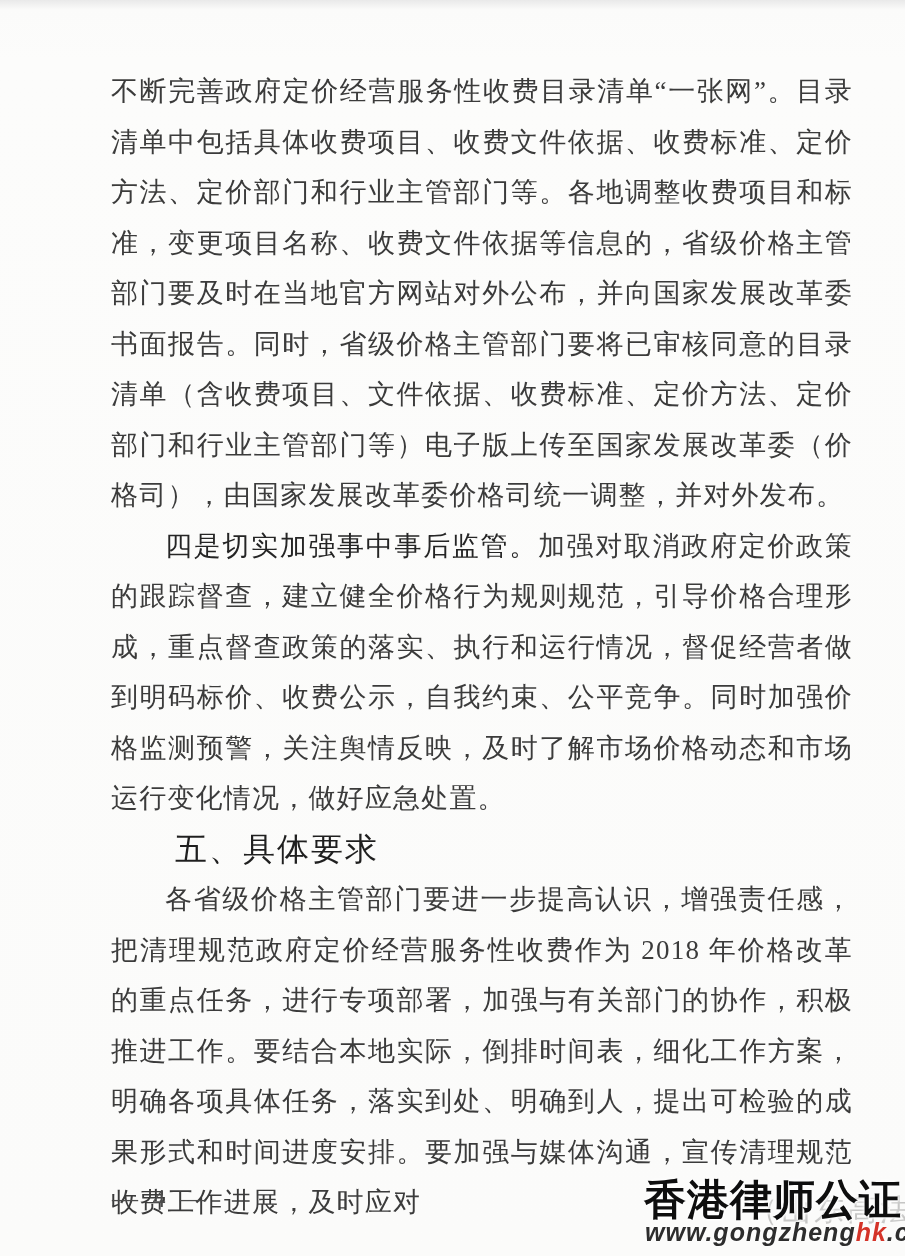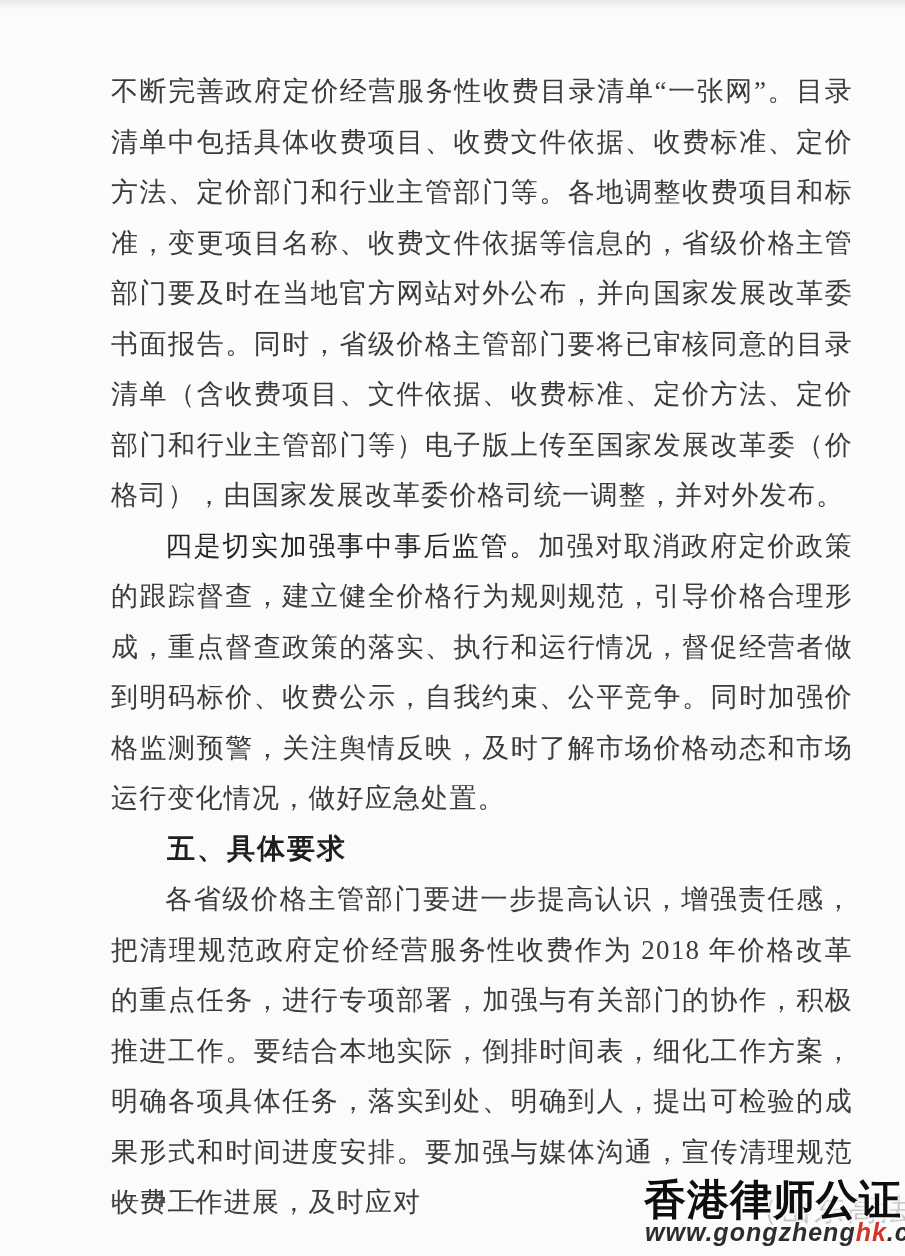--- a/index.html
+++ b/index.html
@@ -31,23 +31,23 @@
     margin: 0;
     font-weight: 400;
   }
   .indent { text-indent: 2em; }
   .lead {
     font-weight: 400;
     color: #252525;
   }
   h2.heading {
     margin: 0;
-    font-size: 28px;
+    font-size: 32px;
     line-height: 50.5px;
-    font-weight: 700;
+    font-weight: 400;
     color: #1f1f1f;
     font-family: "Liberation Sans", "DejaVu Sans", sans-serif;
     letter-spacing: 2px;
   }
   .footer {
     position: absolute;
     left: 112px;
     top: 1184px;
     font-size: 26px;
     letter-spacing: 4px;

